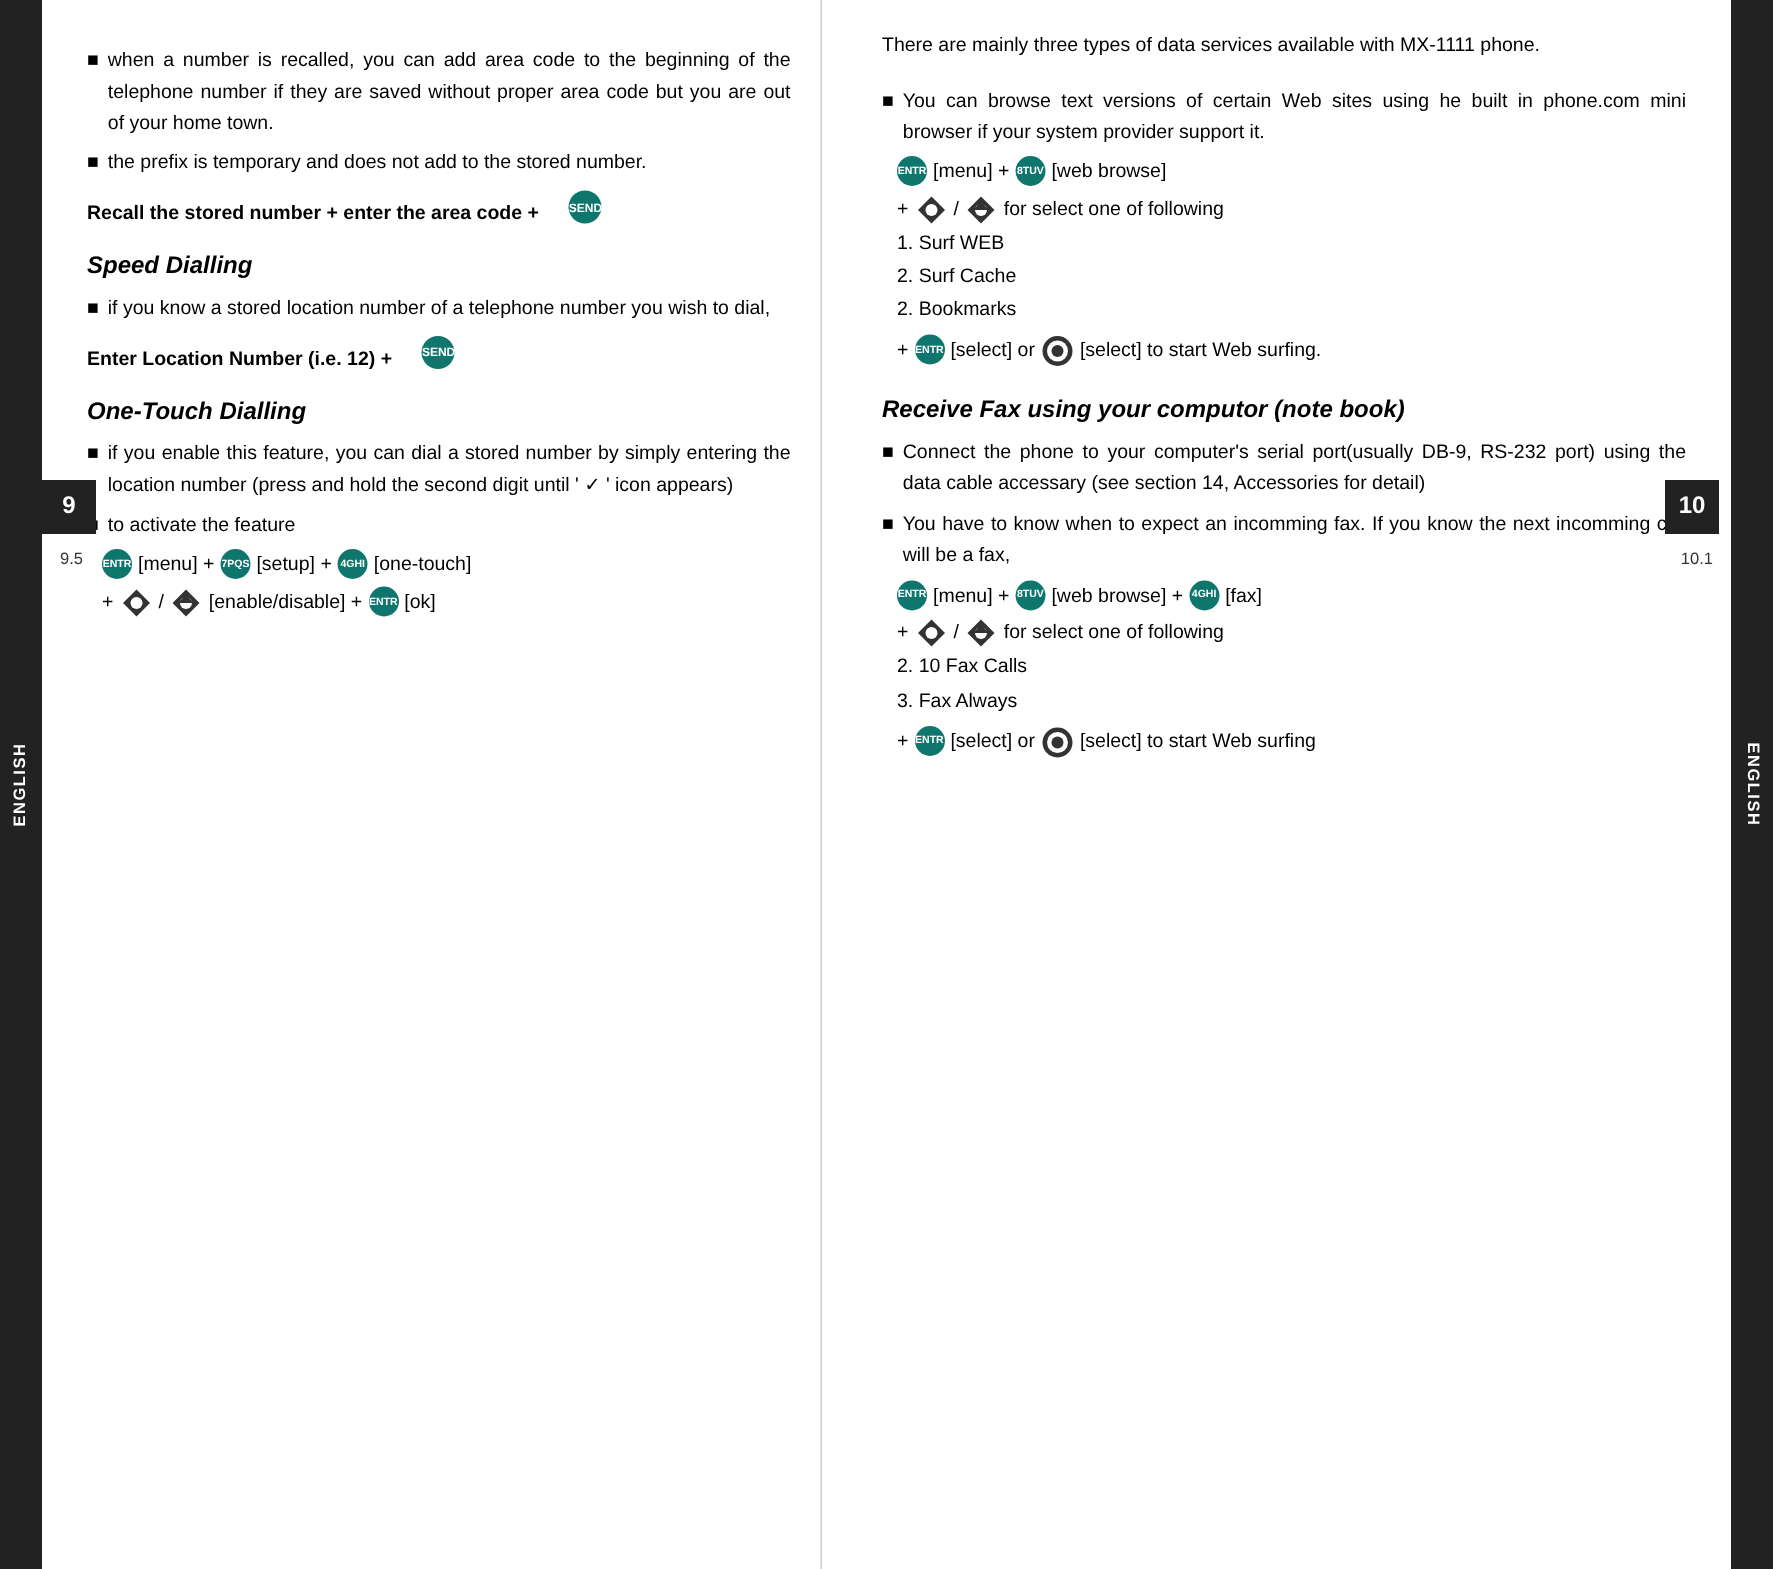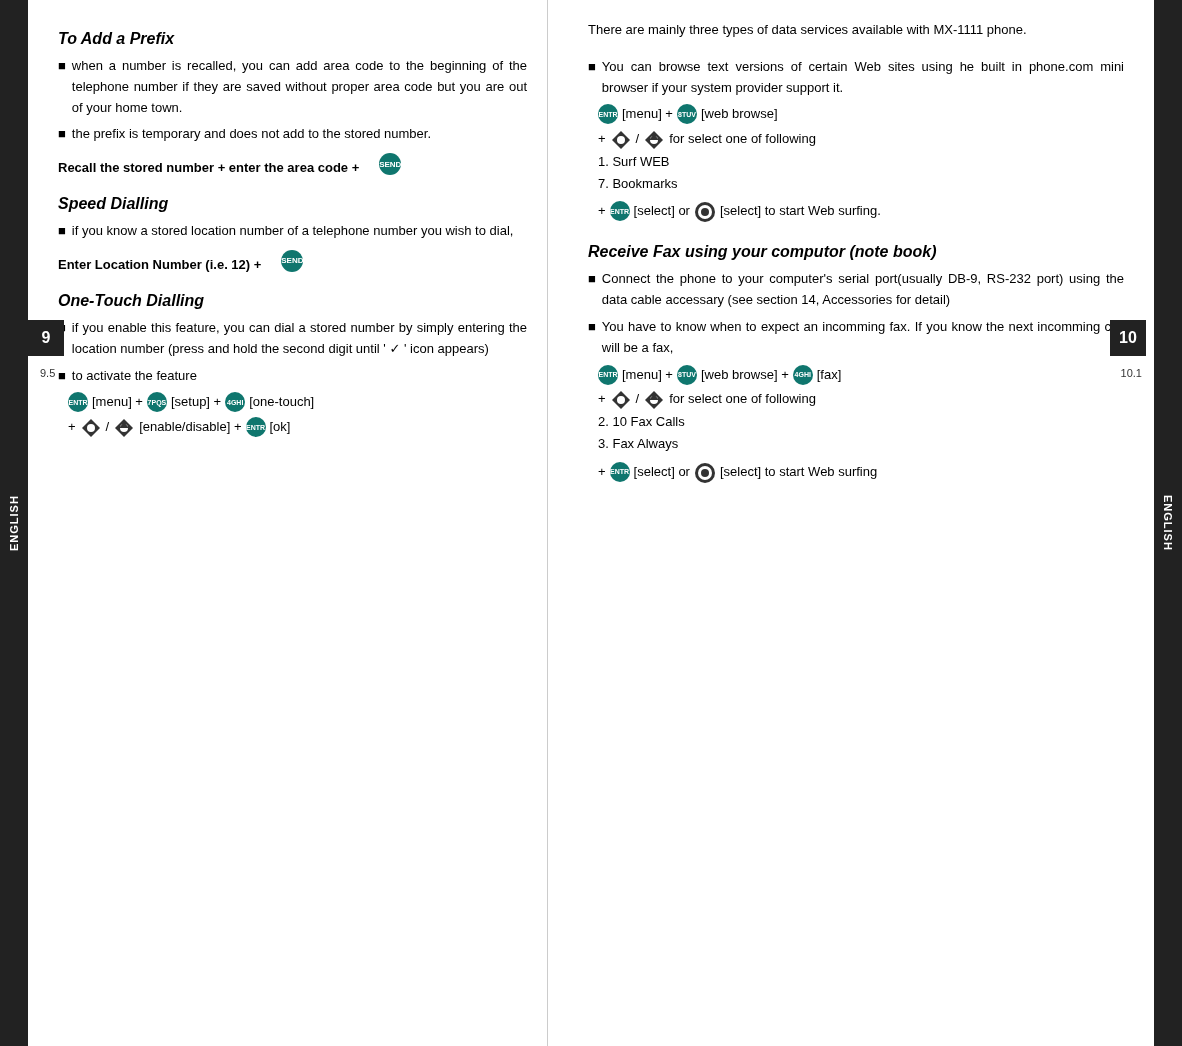--- a/index.html
+++ b/index.html
@@ -166,21 +166,20 @@
 <div class="num-badge num-badge-right">10</div>
 
 <div style="position:absolute; left:36px; top:365px; font-size:11px; color:#333; padding:2px 4px;">9.5</div>
 <div style="position:absolute; right:36px; top:365px; font-size:11px; color:#333; padding:2px 4px;">10.1</div>
 
 <div class="main-container">
 
   <div class="left-col">
 
     <div class="section-gap">
-      <div class="section-title">To Add a Prefix</div>
       <div class="bullet-item">
         <span class="bullet">■</span>
         <span class="bullet-text">when a number is recalled, you can add area code to the beginning of the telephone number if they are saved without proper area code but you are out of your home town.</span>
       </div>
       <div class="bullet-item">
         <span class="bullet">■</span>
         <span class="bullet-text">the prefix is temporary and does not add to the stored number.</span>
       </div>
       <div class="instruction-line">
         <span>Recall the stored number + enter the area code +</span>
@@ -266,21 +265,22 @@
         </svg>
         <span>/</span>
         <svg width="22" height="22" viewBox="0 0 22 22">
           <polygon points="11,2 20,11 11,20 2,11" fill="#333"></polygon>
           <circle cx="11" cy="11" r="4" fill="#fff"></circle>
           <polygon points="11,5 16,11 6,11" fill="#333"></polygon>
         </svg>
         <span> for select one of following</span>
       </div>
       <div class="list-item-line">1. Surf WEB</div>
-      <div class="list-item-line">7. Bookmarks</div>
+      <div class="list-item-line">2. Surf Cache</div>
+      <div class="list-item-line">2. Bookmarks</div>
       <div class="step-line" style="margin-top:6px;">
         <span>+</span>
         <span class="btn-icon small">ENTR</span>
         <span>[select] or</span>
         <svg width="22" height="22" viewBox="0 0 22 22">
           <circle cx="11" cy="11" r="10" fill="#333"></circle>
           <circle cx="11" cy="11" r="7" fill="#fff"></circle>
           <circle cx="11" cy="11" r="4" fill="#333"></circle>
         </svg>
         <span>[select] to start Web surfing.</span>

